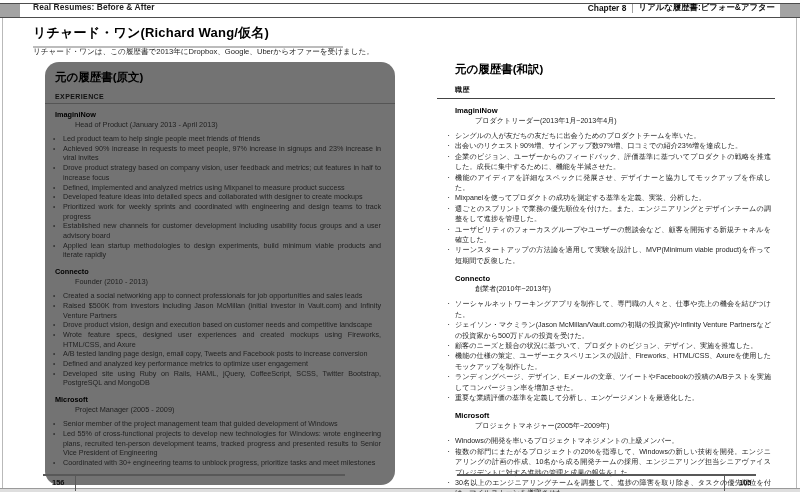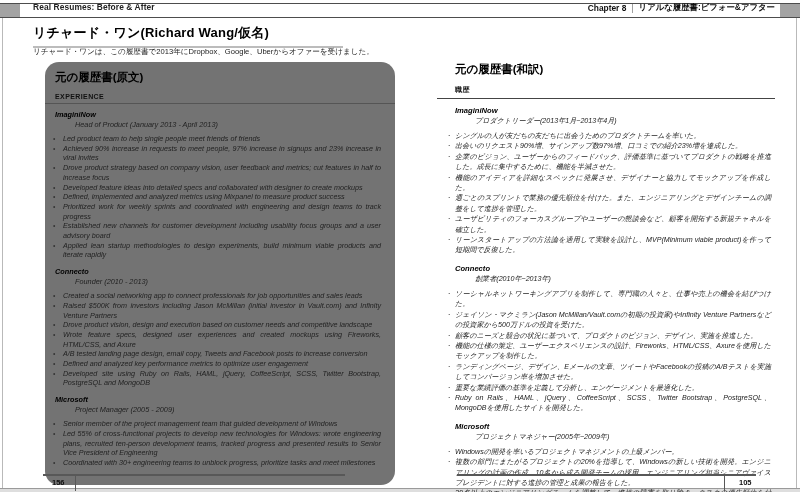--- a/index.html
+++ b/index.html
@@ -44,21 +44,21 @@
   .intro{
     position:absolute;left:33px;top:47px;margin:0;font-size:7.6px;color:#222;
   }
   
   .col{position:absolute;top:62px;box-sizing:border-box;}
   .col h2{margin:0 0 8px 0;font-size:11.5px;font-weight:700;color:#000;}
   .sec-label{
     font-size:7px;font-weight:700;letter-spacing:.4px;color:#111;
     padding-bottom:3px;border-bottom:1px solid #555;margin-bottom:6px;
   }
-  .job{margin-bottom:7px;font-style:italic;}
+  .job{margin-bottom:7px;}
   .company{font-weight:700;font-size:7.3px;line-height:10px;color:#000;}
   .role{font-size:7.3px;line-height:10px;color:#222;padding-left:20px;}
   ul{list-style:none;margin:4px;padding:0;}
   li{position:relative;text-align:justify;color:#222;}
   
   .col-left{
     left:45px;width:350px;background:#737373;padding:8px 10px 10px 10px;min-height:388px;border-radius:14px;
   }
   .col-left .sec-label{margin-left:-10px;margin-right:-10px;}
   .col-left .sec-label span{display:inline-block;padding-left:10px;}
@@ -116,22 +116,22 @@
     <h2>元の履歴書(原文)</h2>
     <div class="sec-label"><span>EXPERIENCE</span></div>
 
     <div class="job">
       <div class="company">ImaginiNow</div>
       <div class="role">Head of Product (January 2013 - April 2013)</div>
       <ul>
         <li>Led product team to help single people meet friends of friends</li>
         <li>Achieved 90% increase in requests to meet people, 97% increase in signups and 23% increase in viral invites</li>
         <li>Drove product strategy based on company vision, user feedback and metrics; cut features in half to increase focus</li>
+        <li>Defined, implemented and analyzed metrics using Mixpanel to measure product success</li>
         <li>Developed feature ideas into detailed specs and collaborated with designer to create mockups</li>
-        <li>Defined, implemented and analyzed metrics using Mixpanel to measure product success</li>
         <li>Prioritized work for weekly sprints and coordinated with engineering and design teams to track progress</li>
         <li>Established new channels for customer development including usability focus groups and a user advisory board</li>
         <li>Applied lean startup methodologies to design experiments, build minimum viable products and iterate rapidly</li>
       </ul>
     </div>
 
     <div class="job">
       <div class="company">Connecto</div>
       <div class="role">Founder (2010 - 2013)</div>
       <ul>
@@ -161,37 +161,37 @@
     <div class="sec-label"><span>職歴</span></div>
 
     <div class="job">
       <div class="company">ImaginiNow</div>
       <div class="role">プロダクトリーダー(2013年1月~2013年4月)</div>
       <ul>
         <li>シングルの人が友だちの友だちに出会うためのプロダクトチームを率いた。</li>
         <li>出会いのリクエスト90%増、サインアップ数97%増、口コミでの紹介23%増を達成した。</li>
         <li>企業のビジョン、ユーザーからのフィードバック、評価基準に基づいてプロダクトの戦略を推進した。成長に集中するために、機能を半減させた。</li>
         <li>機能のアイディアを詳細なスペックに発展させ、デザイナーと協力してモックアップを作成した。</li>
+        <li>Mixpanelを使ってプロダクトの成功を測定する基準を定義、実装、分析した。</li>
         <li>週ごとのスプリントで業務の優先順位を付けた。また、エンジニアリングとデザインチームの調整をして進捗を管理した。</li>
         <li>ユーザビリティのフォーカスグループやユーザーの懇談会など、顧客を開拓する新規チャネルを確立した。</li>
         <li>リーンスタートアップの方法論を適用して実験を設計し、MVP(Minimum viable product)を作って短期間で反復した。</li>
       </ul>
     </div>
 
     <div class="job">
       <div class="company">Connecto</div>
       <div class="role">創業者(2010年~2013年)</div>
       <ul>
         <li>ソーシャルネットワーキングアプリを制作して、専門職の人々と、仕事や売上の機会を結びつけた。</li>
         <li>ジェイソン・マクミラン(Jason McMillan/Vault.comの初期の投資家)やInfinity Venture Partnersなどの投資家から500万ドルの投資を受けた。</li>
         <li>顧客のニーズと競合の状況に基づいて、プロダクトのビジョン、デザイン、実施を推進した。</li>
         <li>機能の仕様の策定、ユーザーエクスペリエンスの設計、Fireworks、HTML/CSS、Axureを使用したモックアップを制作した。</li>
         <li>ランディングページ、デザイン、Eメールの文章、ツイートやFacebookの投稿のA/Bテストを実施してコンバージョン率を増加させた。</li>
         <li>重要な業績評価の基準を定義して分析し、エンゲージメントを最適化した。</li>
-        <li>Ruby on Rails、HAML、jQuery、CoffeeScript、SCSS、Twitter Bootstrap、PostgreSQL、MongoDBを使用したサイトを開発した。</li>
       </ul>
     </div>
 
     <div class="job">
       <div class="company">Microsoft</div>
       <div class="role">プロジェクトマネジャー(2005年~2009年)</div>
       <ul>
         <li>Windowsの開発を率いるプロジェクトマネジメントの上級メンバー。</li>
         <li>複数の部門にまたがるプロジェクトの20%を指導して、Windowsの新しい技術を開発。エンジニアリングの計画の作成、10名から成る開発チームの採用、エンジニアリング担当シニアヴァイスプレジデントに対する進捗の管理と成果の報告をした。</li>
         <li>30名以上のエンジニアリングチームを調整して、進捗の障害を取り除き、タスクの優先順位を付け、マイルストーンを遵守させた。</li>

